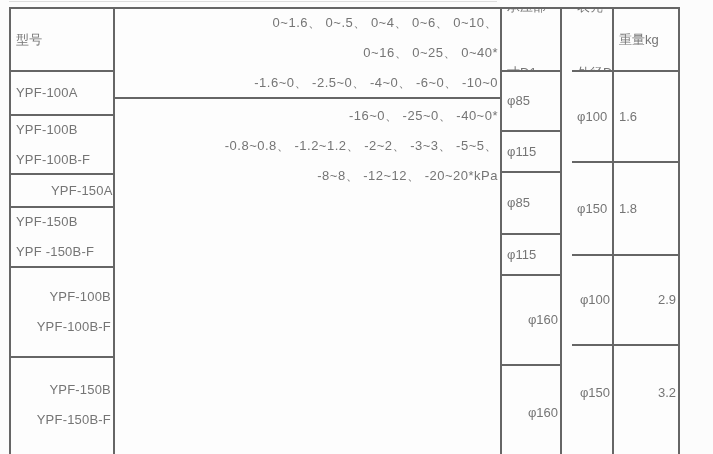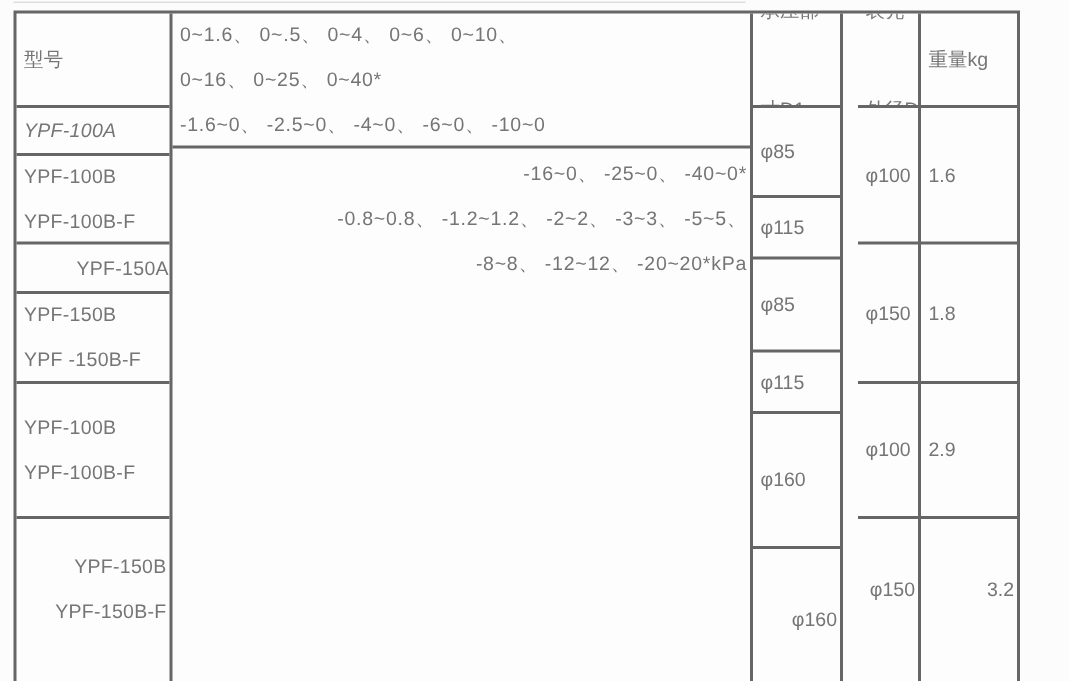--- a/index.html
+++ b/index.html
@@ -49,27 +49,27 @@
     justify-content: center;
     padding-left: 5px;
     padding-right: 2px;
     overflow: hidden;
   }
   .col > .cell:last-child { border-bottom: none; align-items: flex-end; }
   .cell span { display: block; line-height: 30px; white-space: nowrap; }
   .range-line { letter-spacing: 0.5px; }
   .model-line { letter-spacing: 0.2px; }
   .h63  { height: 63px; gap: 36px; }
-  .h32  { height: 32px; font-style: italic; }
+  .h32  { height: 44px; }
   .h59  { height: 59px; }
   .h33  { height: 33px; padding-left: 40px; }
   .h60  { height: 60px; }
   .h31  { height: 41px; }
   .h62  { height: 62px; }
-  .h90  { height: 90px; }
+  .h90  { height: 90px; text-align: right; }
   .h94  { height: 94px; }
   .h91  { height: 91px; }
   .h93  { height: 93px; }
   .h184 { height: 184px; }
 </style>
 </head>
 <body>
 
 <div class="screen">
   <div class="edge-artifact"></div>

